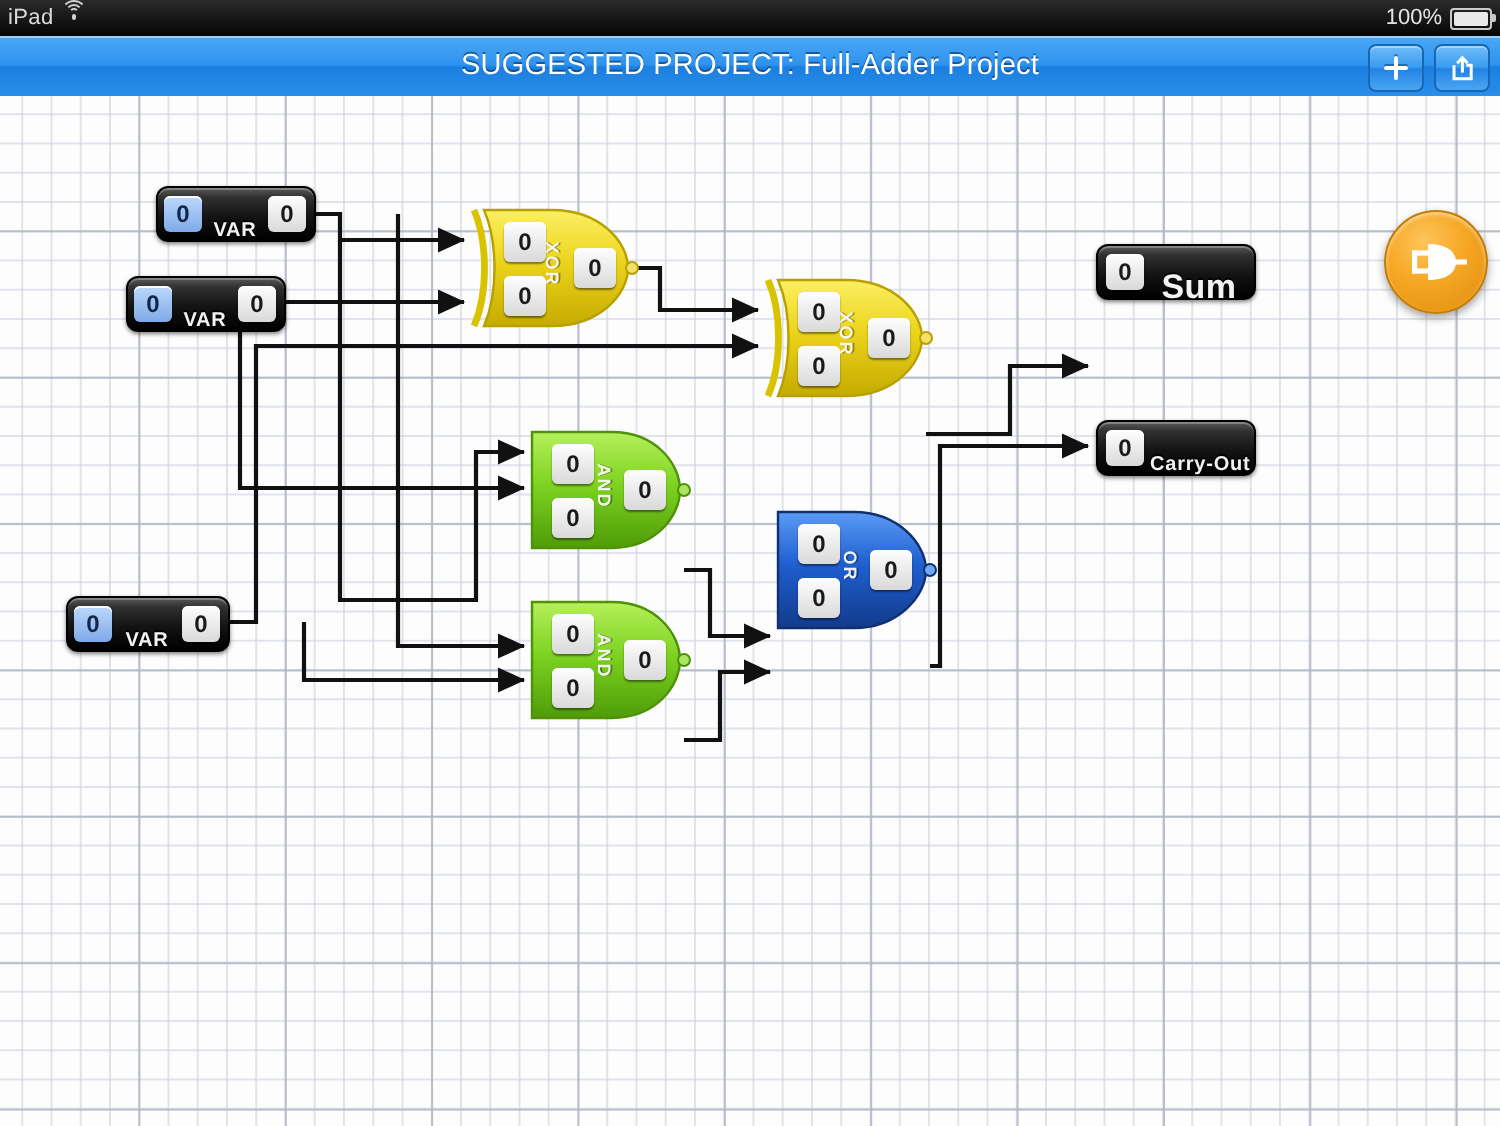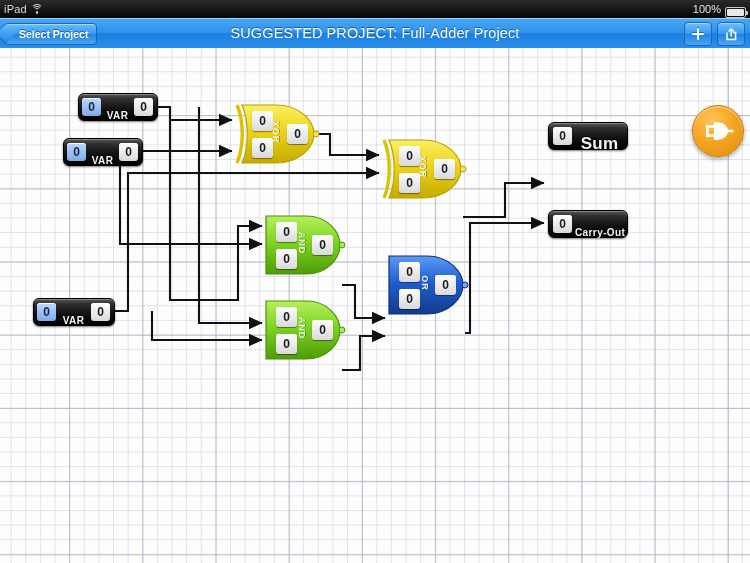--- a/index.html
+++ b/index.html
@@ -11,23 +11,23 @@
     -webkit-font-smoothing:antialiased;
   }
   #app{position:relative;width:750px;height:563px;overflow:hidden;}
 
   
   .statusbar{
     position:absolute;left:0;top:0;width:750px;height:18px;
     background:linear-gradient(to bottom,#2b2b2b 0%,#161616 55%,#050505 100%);
     color:#d8d8d8;font-size:11px;line-height:18px;
   }
-  .sb-left{position:absolute;left:4px;top:0;display:flex;align-items:center;gap:4px;height:18px;}
+  .sb-left{position:absolute;left:4px;top:0;display:flex;align-items:flex-start;gap:4px;height:18px;}
   .sb-carrier{font-size:11px;color:#dcdcdc;letter-spacing:.2px;}
-  .sb-right{position:absolute;right:4px;top:0;display:flex;align-items:flex-end;gap:4px;height:18px;}
+  .sb-right{position:absolute;right:4px;top:0;display:flex;align-items:center;gap:4px;height:18px;}
   .sb-batt-pct{font-size:11px;color:#e3e3e3;}
   .wifi{display:inline-block;width:12px;height:10px;position:relative;}
   .wifi i{position:absolute;left:50%;border:1.4px solid #cfcfcf;border-bottom-color:transparent;
          border-left-color:transparent;border-right-color:transparent;border-radius:50%;transform:translateX(-50%);}
   .wifi i.a{width:11px;height:11px;top:0px;}
   .wifi i.b{width:7px;height:7px;top:2px;}
   .wifi i.c{width:3px;height:3px;top:4px;}
   .wifi u{position:absolute;left:50%;bottom:0;width:2.6px;height:2.6px;margin-left:-1.3px;
           background:#cfcfcf;border-radius:50%;}
   .batt{display:inline-block;width:19px;height:9px;border:1px solid #c9c9c9;border-radius:2px;position:relative;}
@@ -153,23 +153,20 @@
     </div>
     <div class="sb-right">
       <span class="sb-batt-pct">100%</span>
       <span class="batt">
           <i></i>
         </span>
     </div>
   </div>
 
   <div class="toolbar">
-    <div class="btn-back">
-      <span>Select Project</span>
-    </div>
     <div class="tb-title">SUGGESTED PROJECT: Full-Adder Project</div>
     <div class="tb-right">
       <div class="tb-btn">
         <span class="plus"></span>
       </div>
       <div class="tb-btn">
         <svg width="14" height="14" viewBox="0 0 14 14">
           <path d="M3 5.6 L3 12.4 L11.6 12.4 L11.6 5.6 L9.2 5.6" fill="none" stroke="#ffffff" stroke-width="1.5"></path>
           <path d="M7.2 9.3 L7.2 2.3" fill="none" stroke="#ffffff" stroke-width="1.5"></path>
           <path d="M4.6 4.6 L7.2 1.8 L9.8 4.6" fill="none" stroke="#ffffff" stroke-width="1.5" stroke-linejoin="miter"></path>

